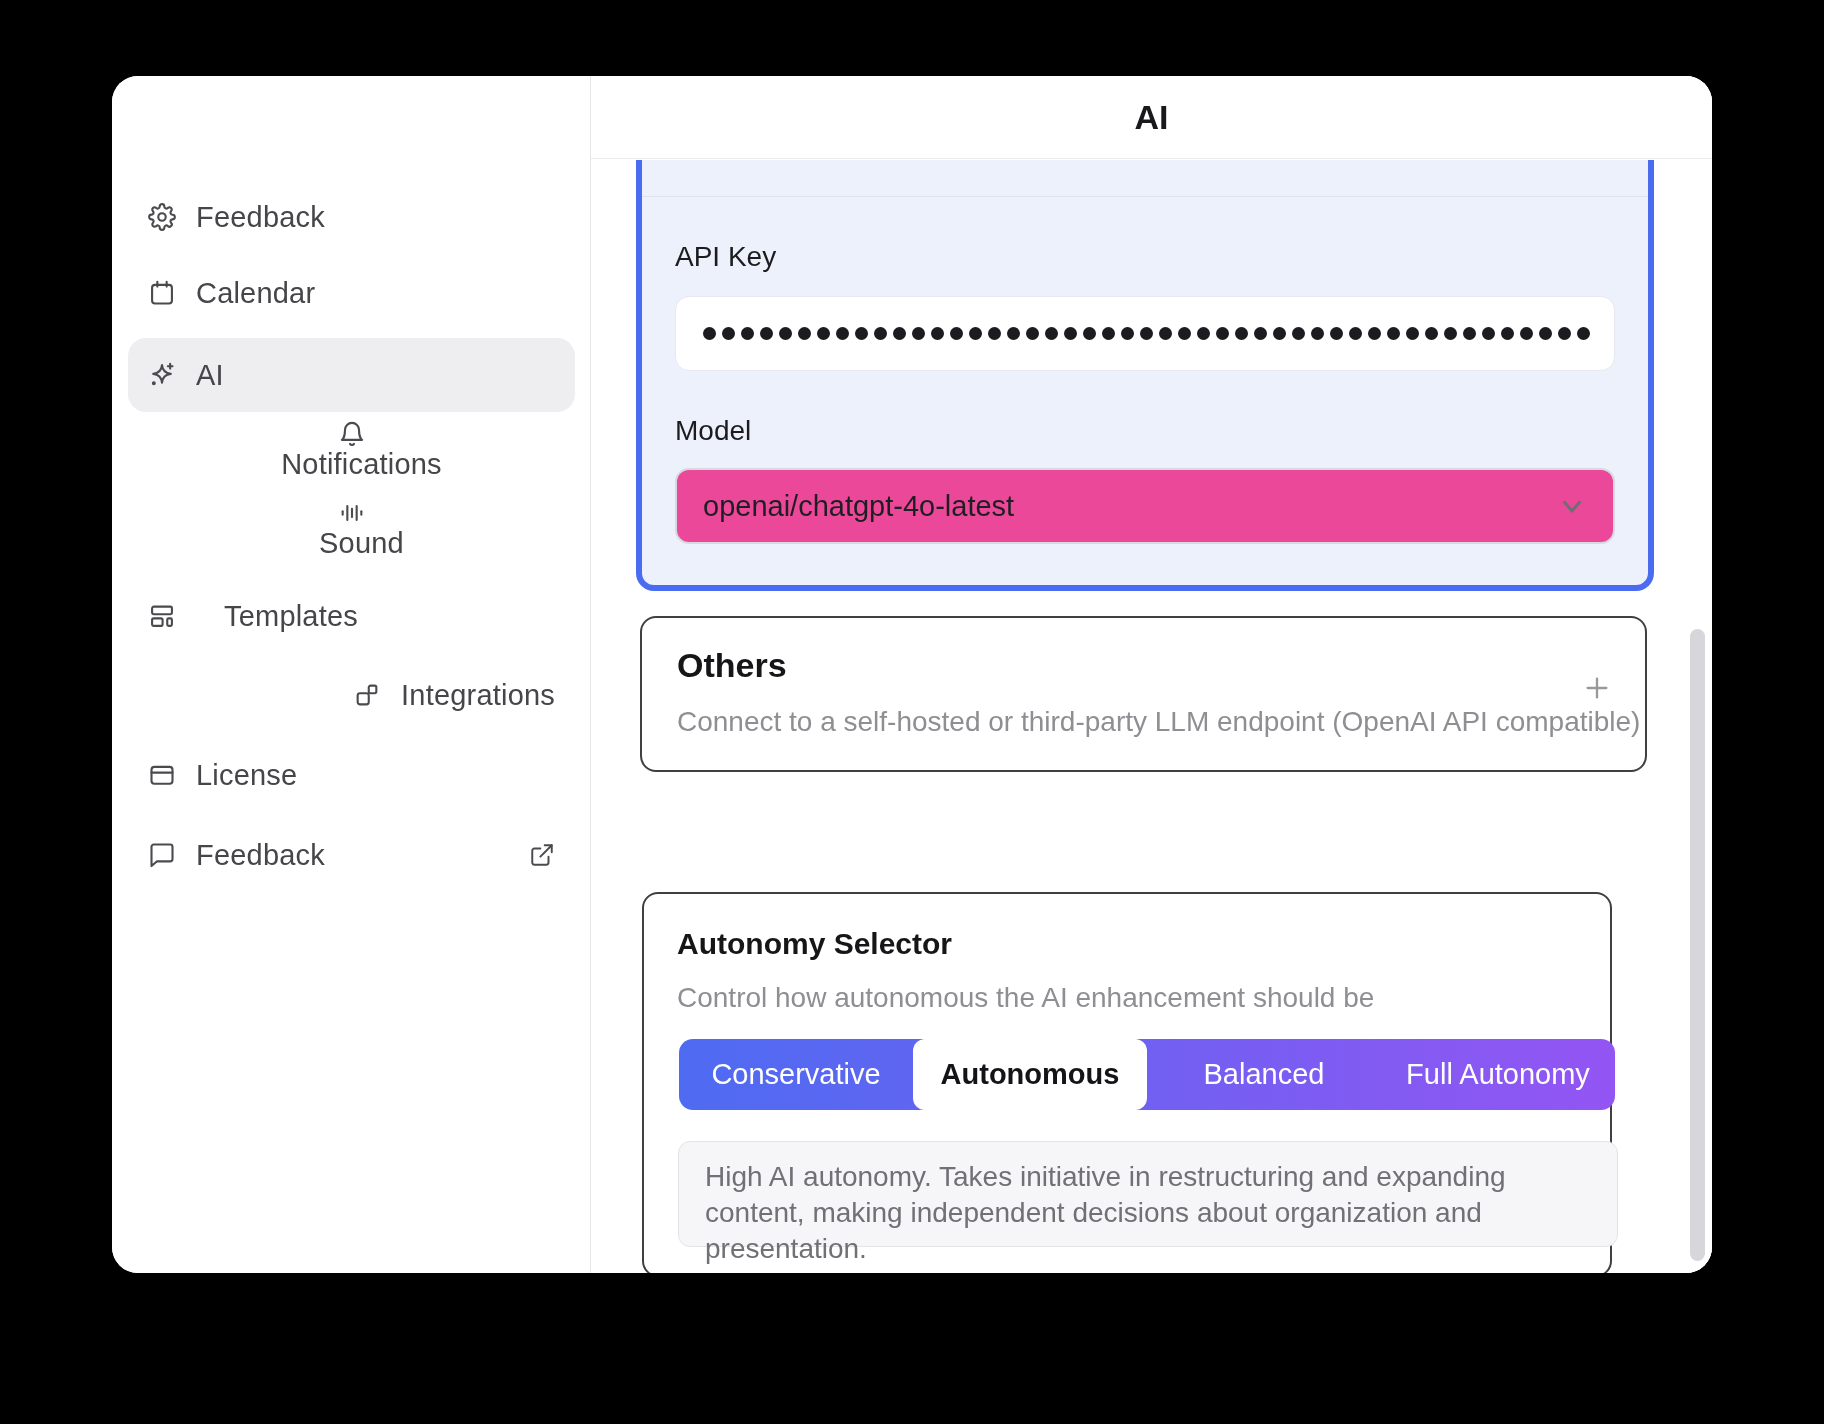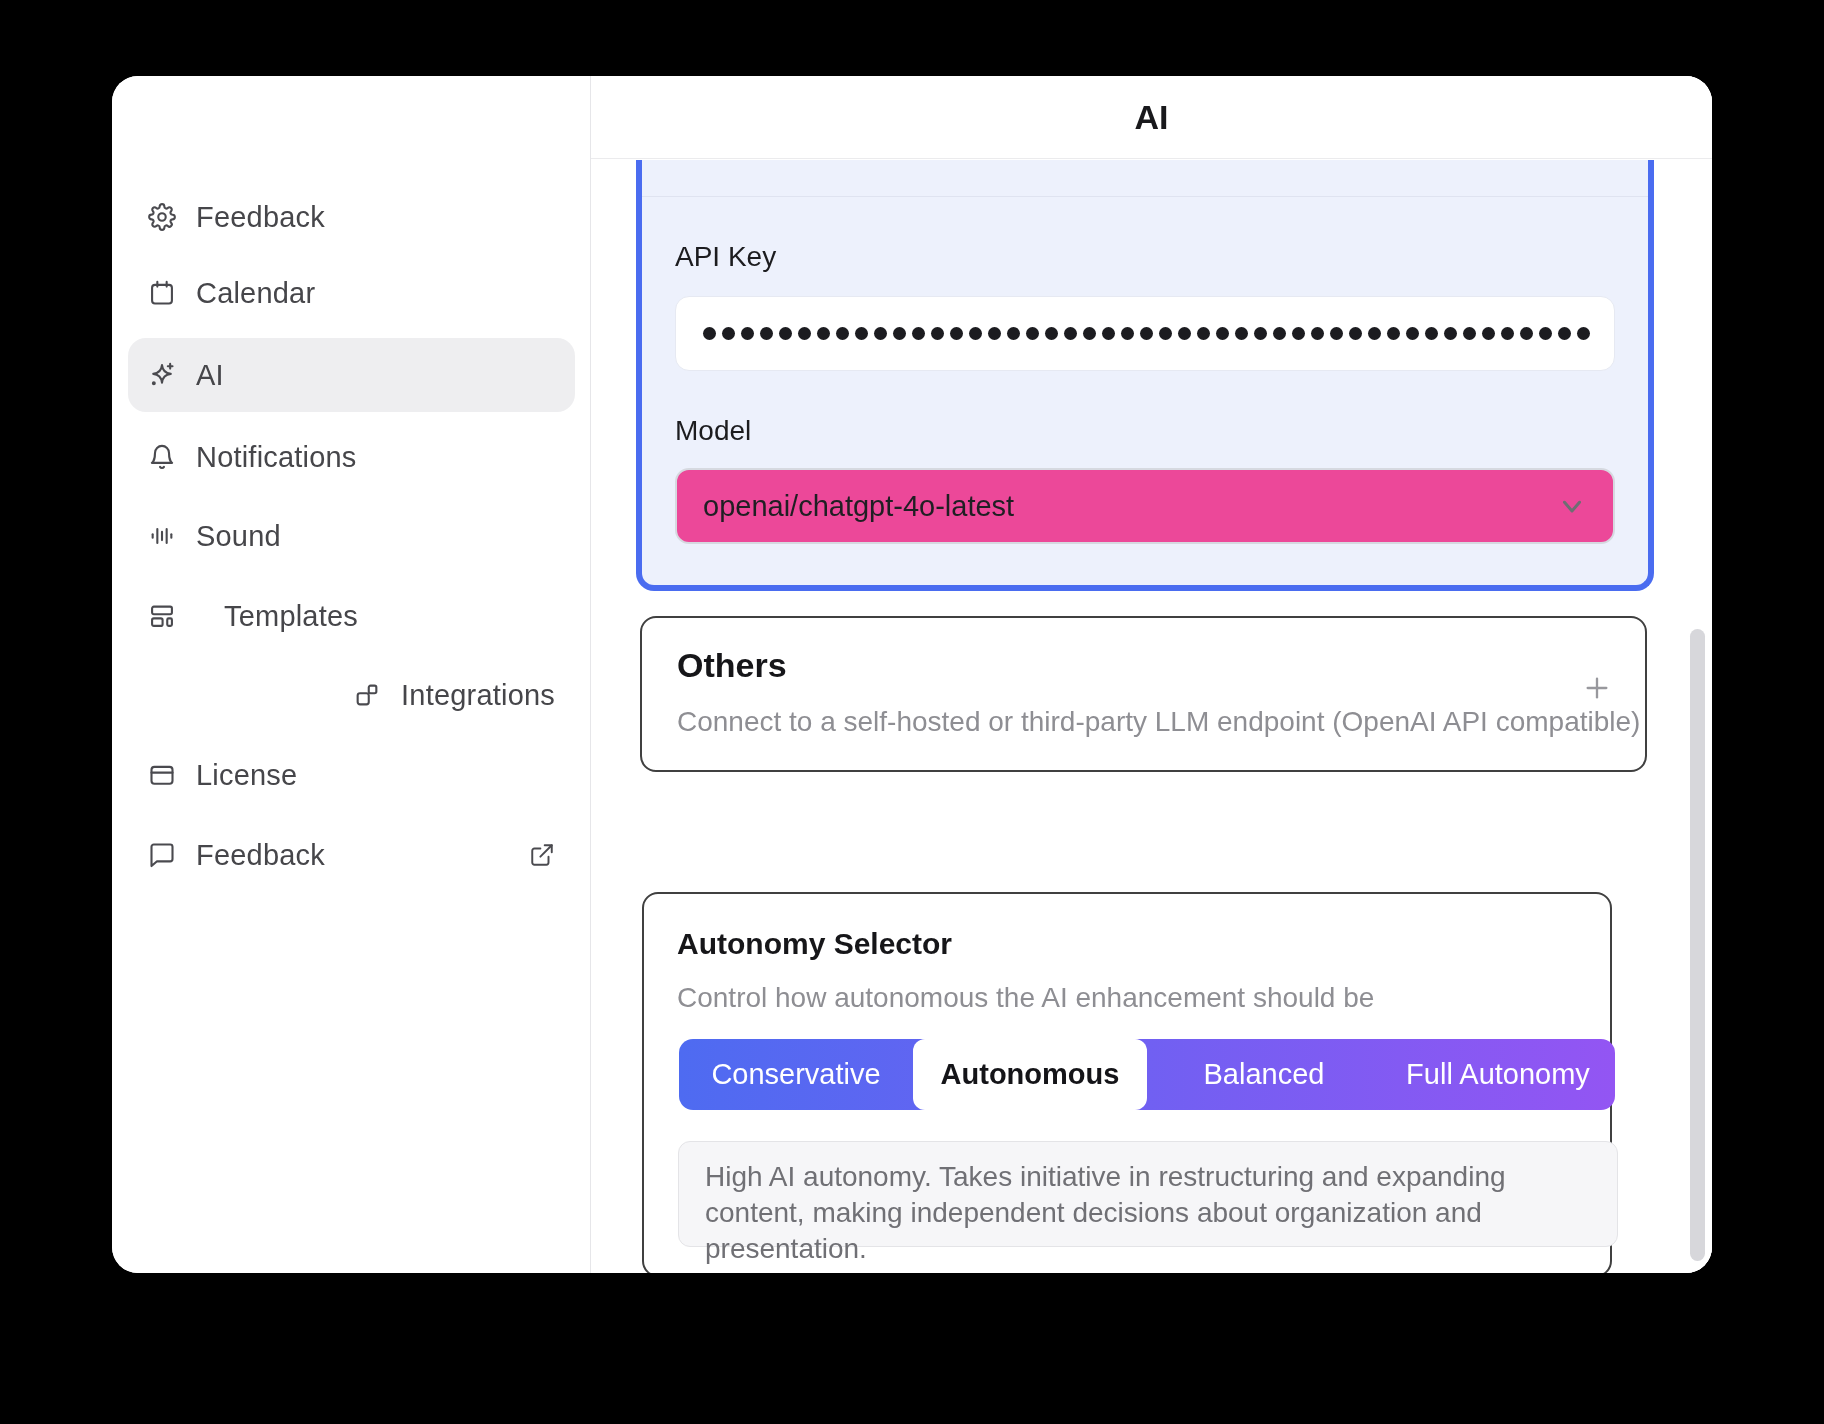--- a/index.html
+++ b/index.html
@@ -107,30 +107,30 @@
           <div class="side-item selected" style="top: 262px;">
             <span class="icon">
               <svg viewBox="0 0 24 24">
                 <path d="M12 3.5c.5 4.6 2.9 7 7.5 7.5-4.6.5-7 2.9-7.5 7.5-.5-4.6-2.9-7-7.5-7.5 4.6-.5 7-2.9 7.5-7.5z"></path>
                 <path d="M19 2.5v4M17 4.5h4"></path>
                 <circle cx="5" cy="19" r="0.8" fill="#4a4a4f"></circle>
               </svg>
             </span>
             <span class="lbl">AI</span>
           </div>
-          <div class="side-item" style="top: 344px;">
+          <div class="side-item" style="top: 344px; flex-direction: column;">
             <span class="icon">
               <svg viewBox="0 0 24 24">
                 <path d="M18 8.5a6 6 0 0 0-12 0c0 7-2.7 8.5-2.7 8.5h17.4S18 15.5 18 8.5"></path>
                 <path d="M13.7 20.5a2 2 0 0 1-3.4 0"></path>
               </svg>
             </span>
             <span class="lbl">Notifications</span>
           </div>
-          <div class="side-item" style="top: 423px;">
+          <div class="side-item" style="top: 423px; flex-direction: column;">
             <span class="icon">
               <svg viewBox="0 0 24 24">
                 <line x1="4" y1="10.5" x2="4" y2="13.5"></line>
                 <line x1="8" y1="6" x2="8" y2="18"></line>
                 <line x1="12" y1="8.5" x2="12" y2="15.5"></line>
                 <line x1="16" y1="6" x2="16" y2="18"></line>
                 <line x1="20" y1="10.5" x2="20" y2="13.5"></line>
               </svg>
             </span>
             <span class="lbl">Sound</span>

